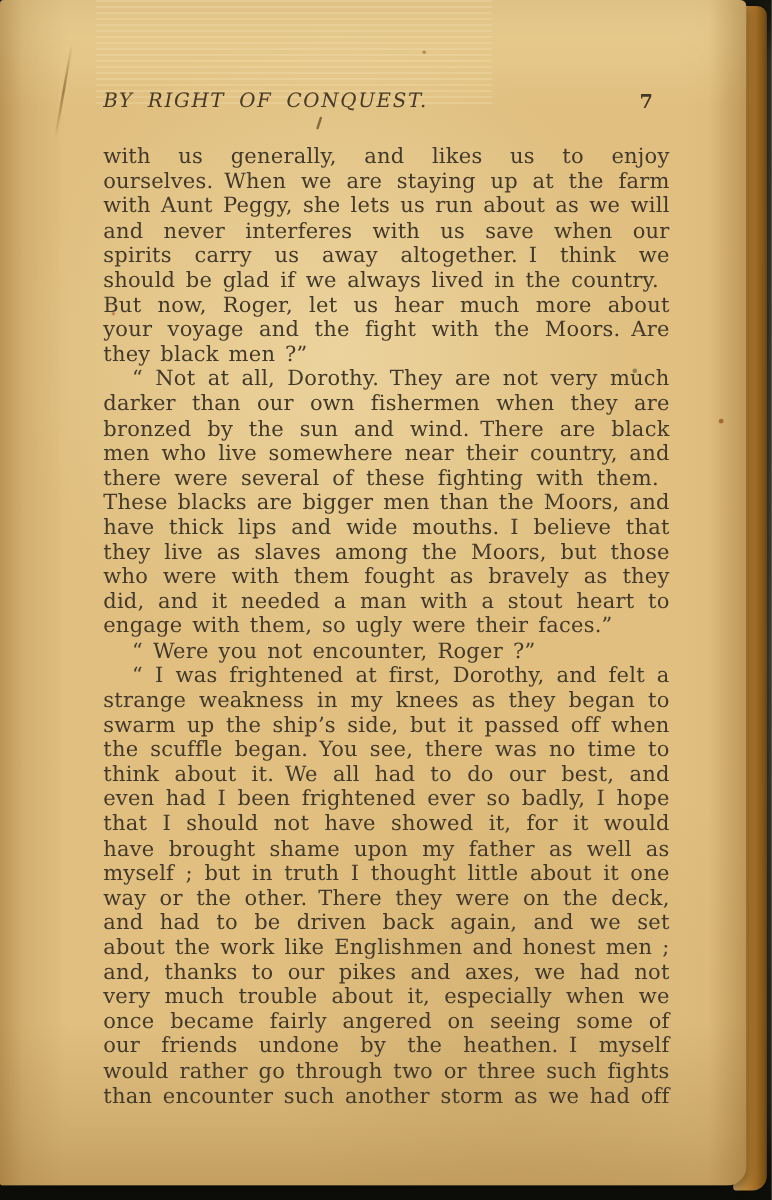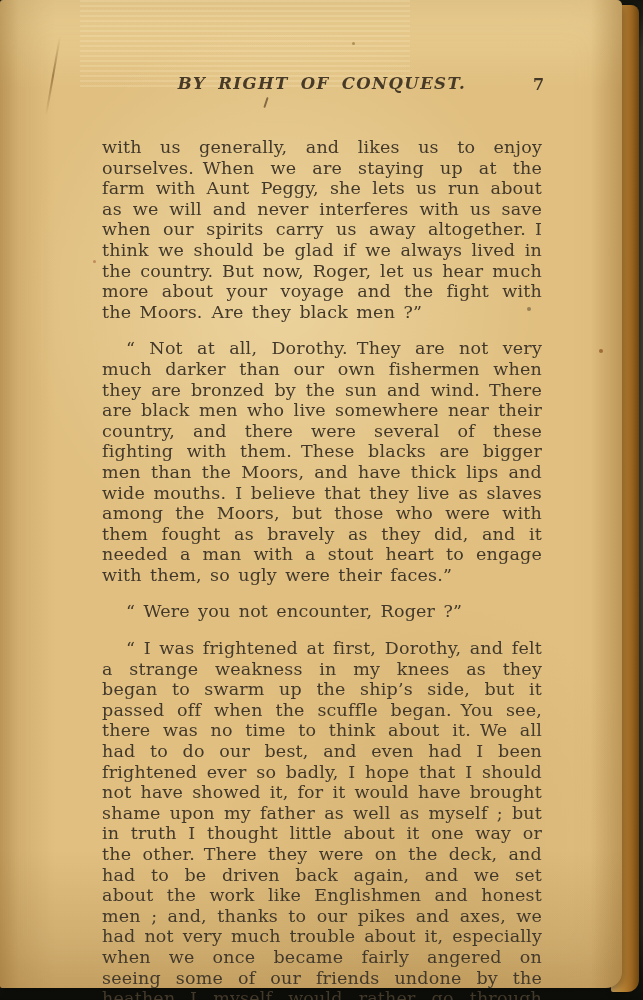--- a/index.html
+++ b/index.html
@@ -44,32 +44,32 @@
     background:#6b5430; border-radius:1px; transform:rotate(18deg); opacity:.8;
   }
   .speck { position:absolute; border-radius:50%; }
   .speck.s1 { left:527px; top:307px; width:4px; height:4px; background:#5a4a33; opacity:.55; }
   .speck.s2 { left:599px; top:349px; width:4px; height:4px; background:#8a4f1e; opacity:.7; }
   .speck.s3 { left:93px;  top:260px; width:3px; height:3px; background:#a0522d; opacity:.5; }
   .speck.s4 { left:352px; top:42px;  width:3px; height:3px; background:#8a6a32; opacity:.6; }
   .header { position:absolute; left:0; top:0; width:622px; height:0; }
   .running-title {
     position:absolute; left:86px; top:74px; width:472px;
-    text-align:center;
-    font-style:italic; font-weight:bold;
+    text-align:left;
+    font-style:italic; font-weight:normal;
     font-size:16.5px; letter-spacing:1.4px; word-spacing:5px;
     color:#473a27;
   }
   .folio {
     position:absolute; left:533px; top:75px;
     font-weight:bold; font-size:16px; color:#443827;
   }
   .body-text { position:absolute; left:86px; top:121px; width:472px; }
   .body-text p {
-    margin:16px;
+    margin:0;
     text-align:justify;
     font-size:17.5px; line-height:20.6px;
     color:#43392a;
     word-spacing:2.5px; letter-spacing:0.2px;
     text-indent:24px;
   }
   .body-text p.noindent { text-indent:0; }
   .body-text p.runs-off { text-align-last:justify; }
 </style>
 </head>

